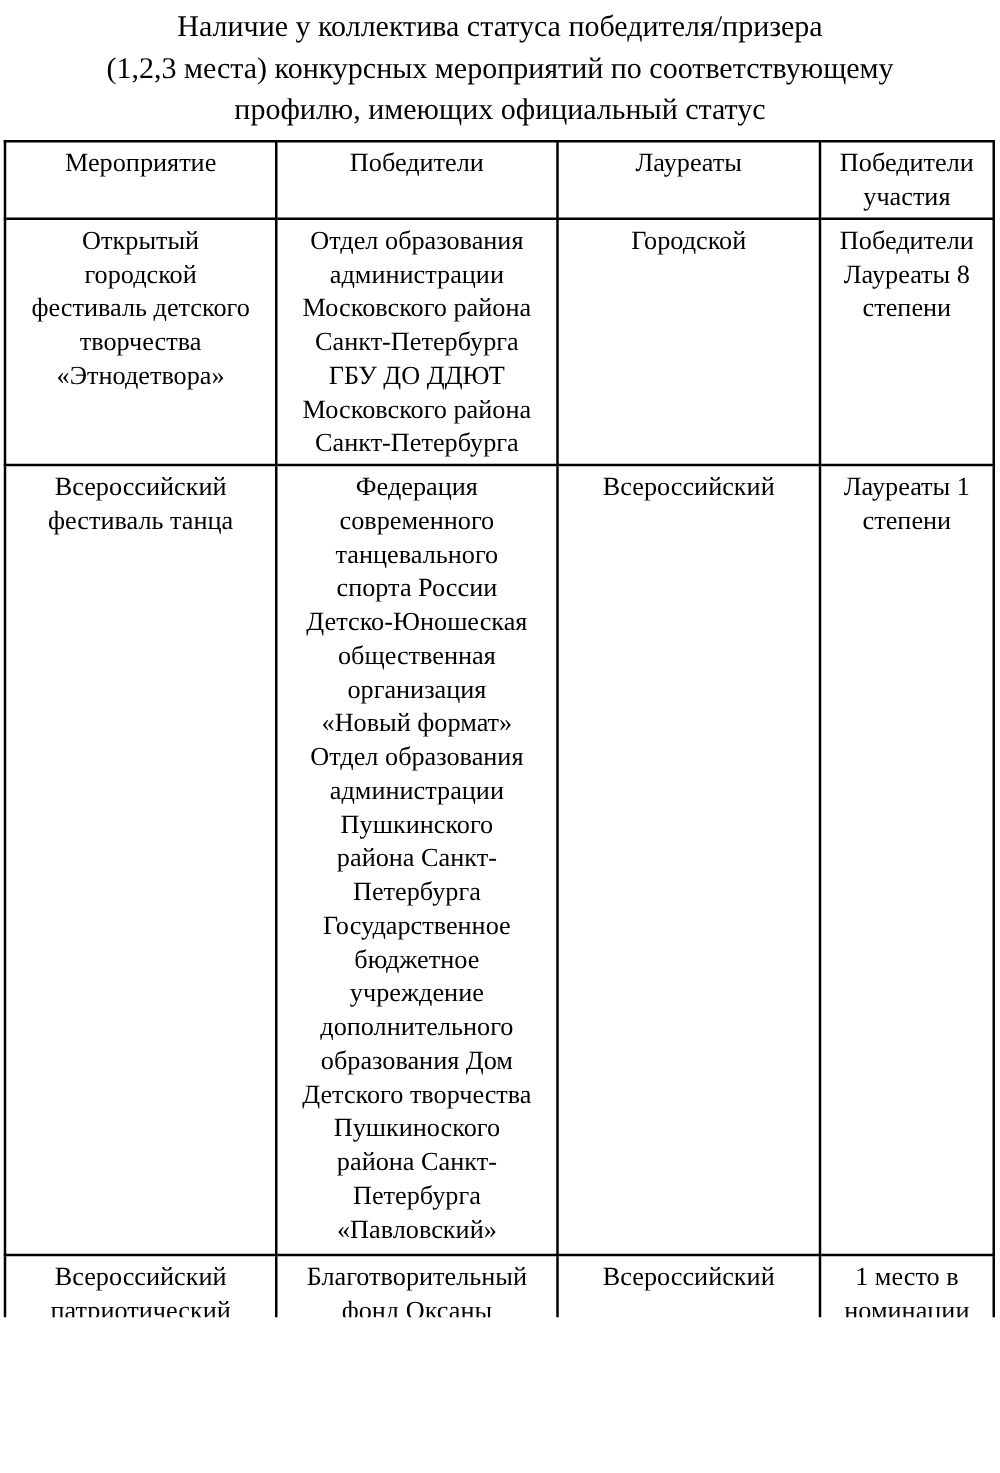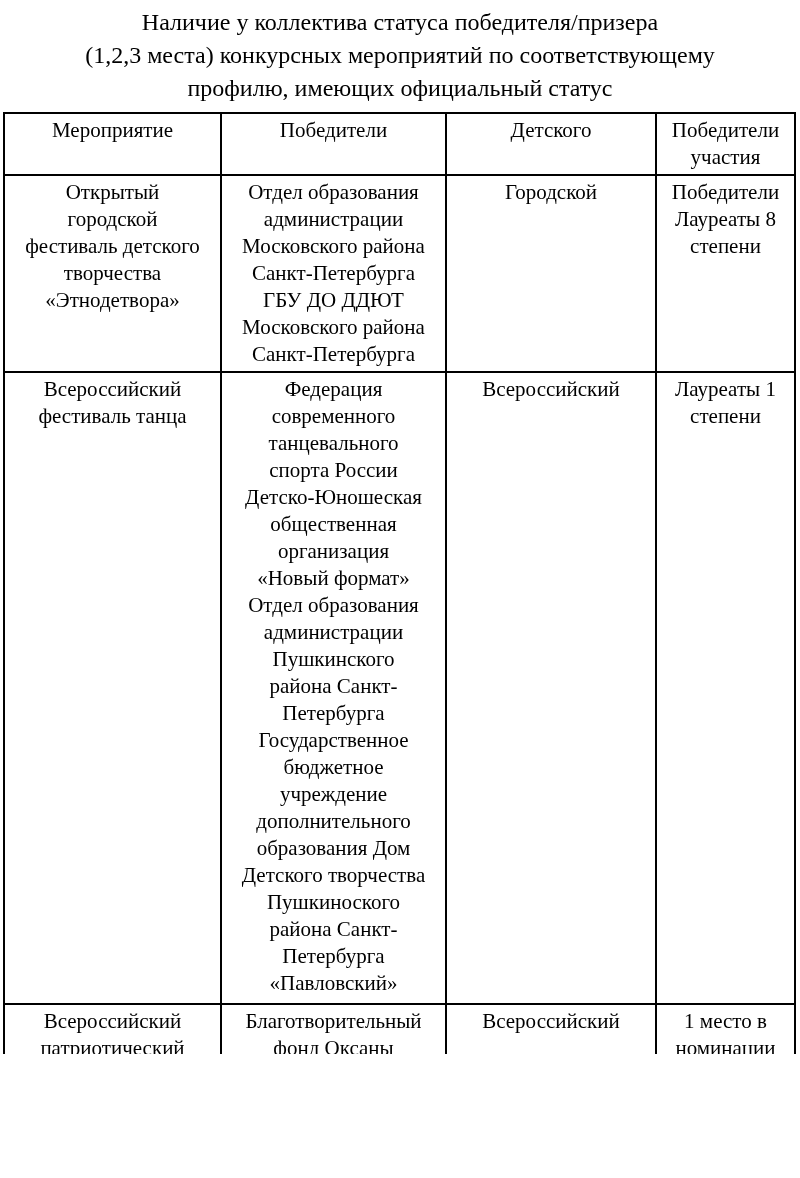--- a/index.html
+++ b/index.html
@@ -77,21 +77,21 @@
     <colgroup>
       <col class="c1">
         <col class="c2">
         <col class="c3">
         <col class="c4">
     </colgroup>
     <thead>
       <tr>
         <th>Мероприятие</th>
         <th>Победители</th>
-        <th>Детского</th>
+        <th>Лауреаты</th>
         <th>Победители участия</th>
       </tr>
     </thead>
     <tbody>
       <tr class="r1">
         <td>Открытый
 городской
 фестиваль детского
 творчества
 «Этнодетвора»</td>

